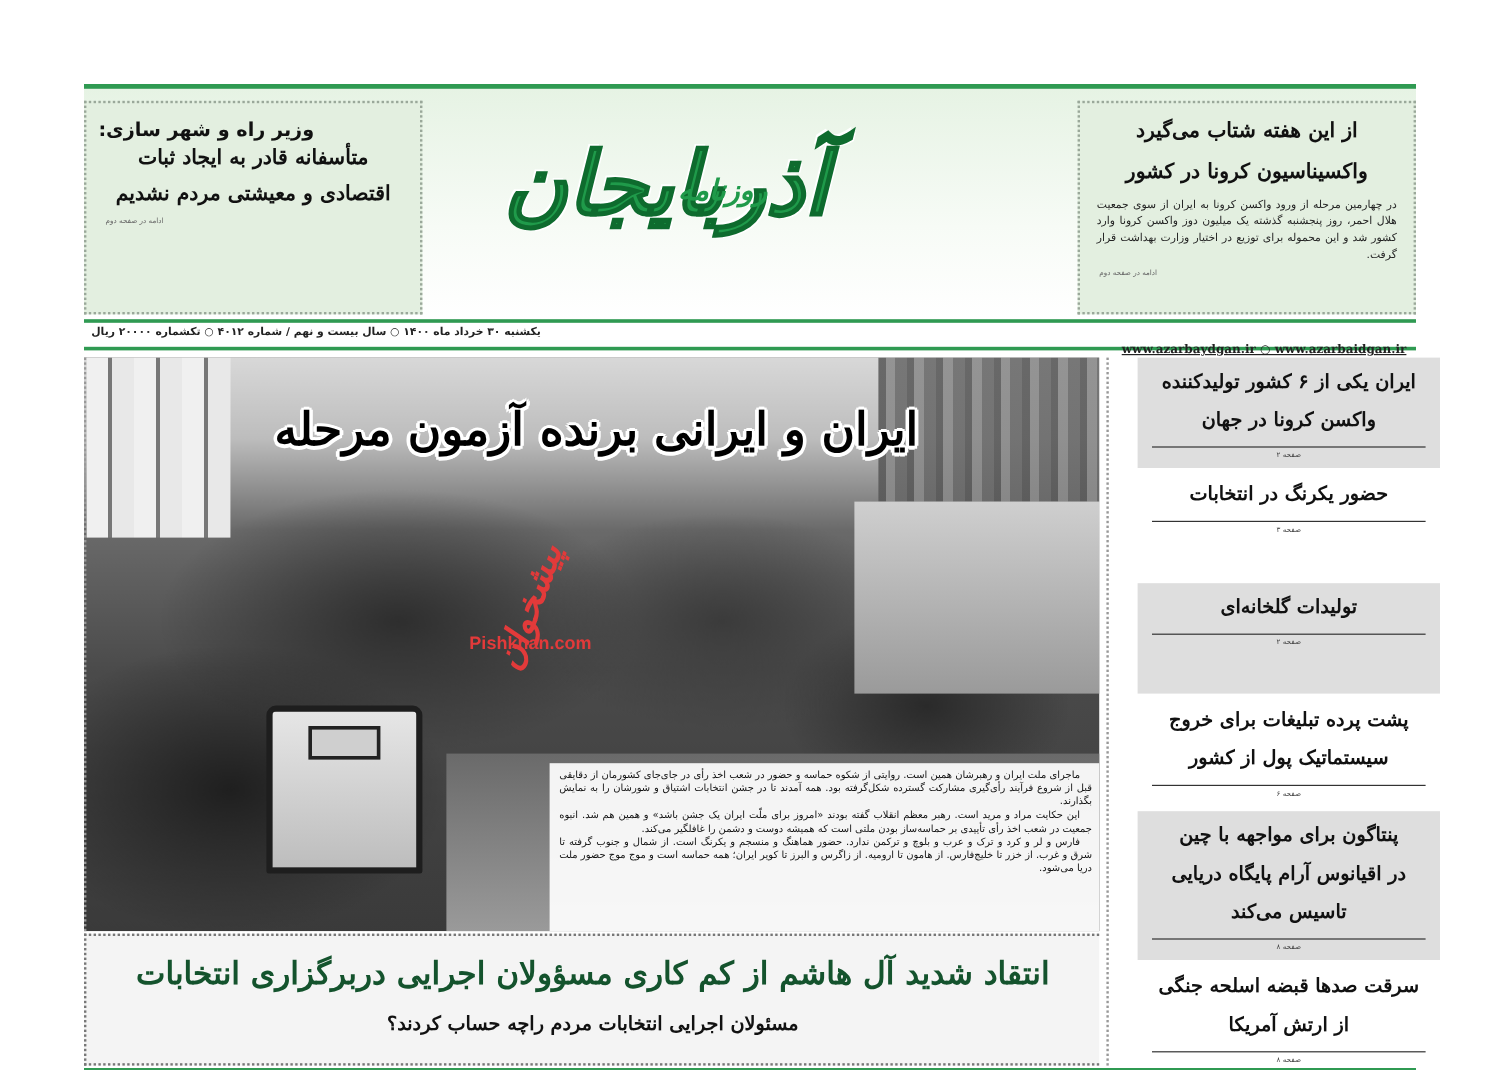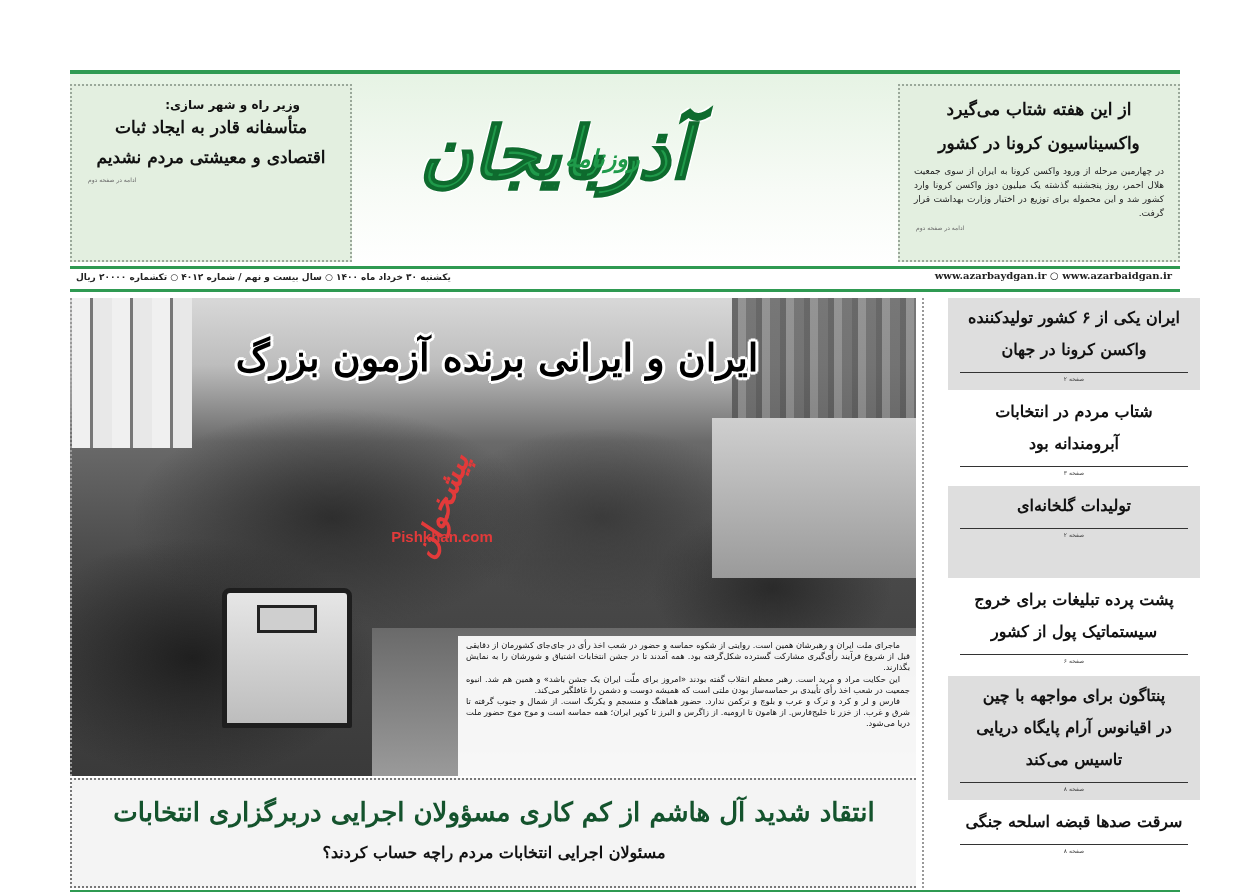--- a/index.html
+++ b/index.html
@@ -14,21 +14,21 @@
       background: linear-gradient(to bottom, #e6f3e4 0%, #f7fbf6 60%, #ffffff 100%);
       border-top: 4px solid #2f9a52;
     }
     .masthead-box {
       position: absolute; top: 10px; width: 282px; height: 178px;
       border: 2px dotted #9aa89a; background: #e3efe0;
       direction: rtl; text-align: center; padding: 8px 10px 0 10px;
     }
     .box-left { left: 0; }
     .box-right { left: 828px; }
-    .box-kicker { font-size: 12px; font-weight: bold; color: #111; text-align: right; padding-right: 40px; margin-top: 4px; }
+    .box-kicker { font-size: 16px; font-weight: bold; color: #111; text-align: left; padding-right: 40px; margin-top: 4px; }
     .box-title { font-family: "DejaVu Serif", serif; font-size: 17px; font-weight: bold; color: #111; line-height: 30px; }
     .box-body { font-size: 9px; color: #222; line-height: 14px; text-align: justify; margin-top: 6px; padding: 0 4px; }
     .box-more { font-size: 6px; color: #666; text-align: left; margin-top: 4px; padding-left: 6px; }
 
     .logo-area { position: absolute; left: 290px; top: 0; width: 530px; height: 196px; }
     .logo-main {
       position: absolute; left: 60px; top: 4px; width: 420px; height: 160px;
       direction: rtl; text-align: left;
       font-family: "DejaVu Serif", serif; font-style: italic; font-weight: bold;
       font-size: 72px; color: #1f9a4a; line-height: 150px;
@@ -44,22 +44,22 @@
     .dateline {
       position: absolute; left: 0; top: 196px; width: 1110px; height: 26px;
       border-top: 3px solid #2f9a52; border-bottom: 3px solid #2f9a52;
       background: #ffffff;
     }
     .dateline-left {
       position: absolute; left: 6px; top: 3px; direction: rtl;
       font-size: 9px; color: #222; font-weight: bold;
     }
     .dateline-right {
-      position: absolute; right: 8px; top: 1px; direction: ltr;
-      font-family: "DejaVu Serif", serif; font-size: 10px; font-weight: bold; color: #222;
+      position: absolute; right: 8px; top: 17px; direction: ltr;
+      font-family: "DejaVu Serif", serif; font-size: 10px; font-weight: bold; color: #222; text-decoration: underline;
     }
 
     
     .photo {
       position: absolute; left: 0; top: 228px; width: 846px; height: 478px;
       overflow: hidden;
       background:
         radial-gradient(ellipse 160px 90px at 530px 220px, #3b3b3b 0%, rgba(60,60,60,0) 100%),
         radial-gradient(ellipse 200px 110px at 260px 220px, #2e2e2e 0%, rgba(40,40,40,0) 100%),
         radial-gradient(ellipse 120px 80px at 700px 290px, #2a2a2a 0%, rgba(40,40,40,0) 100%),
@@ -197,21 +197,21 @@
 
   <div class="photo">
     <div class="photo-columns"></div>
     <div class="photo-wall"></div>
     <div class="photo-wall-low"></div>
     <div class="table-surface"></div>
     <div class="ballot-box">
       <div class="ballot-box-slot"></div>
     </div>
 
-    <div class="photo-headline">ایران و ایرانی برنده آزمون بزرگ</div>
+    <div class="photo-headline">ایران و ایرانی برنده آزمون مرحله</div>
 
     <div class="watermark">
       <div class="watermark-fa">پیشخوان</div>
       <div class="watermark-en">Pishkhan.com</div>
     </div>
 
     <div class="caption-box">
       <p>ماجرای ملت ایران و رهبرشان همین است. روایتی از شکوه حماسه و حضور در شعب اخذ رأی در جای‌جای کشورمان از دقایقی قبل از شروع فرآیند رأی‌گیری مشارکت گسترده شکل‌گرفته بود. همه آمدند تا در جشن انتخابات اشتیاق و شورشان را به نمایش بگذارند.</p>
       <p>این حکایت مراد و مرید است. رهبر معظم انقلاب گفته بودند «امروز برای ملّت ایران یک جشن باشد» و همین هم شد. انبوه جمعیت در شعب اخذ رأی تأییدی بر حماسه‌ساز بودن ملتی است که همیشه دوست و دشمن را غافلگیر می‌کند.</p>
       <p>فارس و لر و کرد و ترک و عرب و بلوچ و ترکمن ندارد. حضور هماهنگ و منسجم و یکرنگ است. از شمال و جنوب گرفته تا شرق و غرب. از خزر تا خلیج‌فارس. از هامون تا ارومیه. از زاگرس و البرز تا کویر ایران؛ همه حماسه است و موج موج حضور ملت دریا می‌شود.</p>
@@ -230,22 +230,21 @@
         <div>ایران یکی از ۶ کشور تولیدکننده</div>
         <div>واکسن کرونا در جهان</div>
       </div>
       <div class="side-divider">
         <span class="side-page">صفحه ۲</span>
       </div>
     </div>
 
     <div class="side-item" style="top:94px; height:92px;">
       <div class="side-title">
-        <div>شتاب مردم در انتخابات</div>
-        <div>آبرومندانه بود</div>
+        <div>حضور یکرنگ در انتخابات</div>
       </div>
       <div class="side-divider">
         <span class="side-page">صفحه ۳</span>
       </div>
     </div>
 
     <div class="side-item shaded" style="top:188px; height:92px;">
       <div class="side-title">
         <div>تولیدات گلخانه‌ای</div>
       </div>
@@ -271,20 +270,21 @@
         <div>تاسیس می‌کند</div>
       </div>
       <div class="side-divider">
         <span class="side-page">صفحه ۸</span>
       </div>
     </div>
 
     <div class="side-item" style="top:504px; height:86px;">
       <div class="side-title">
         <div>سرقت صدها قبضه اسلحه جنگی</div>
+        <div>از ارتش آمریکا</div>
       </div>
       <div class="side-divider">
         <span class="side-page">صفحه ۸</span>
       </div>
     </div>
   </div>
 
   <div class="bottom-rule"></div>
 </div>
 

